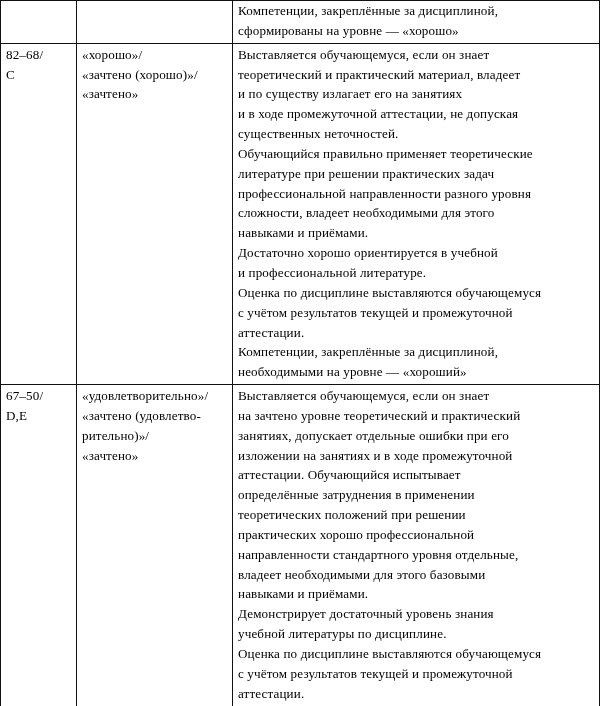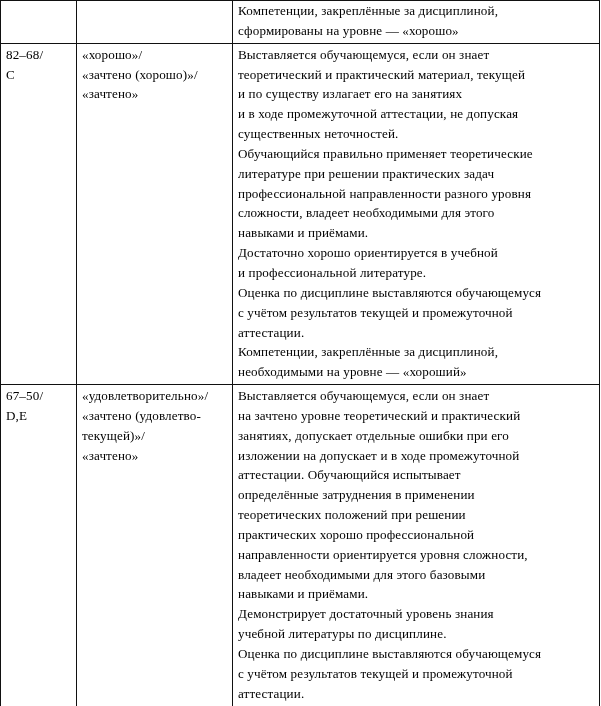--- a/index.html
+++ b/index.html
@@ -96,21 +96,21 @@
         <td>
           <span class="cell-lines">
               <span class="line">«хорошо»/</span>
               <span class="line">«зачтено (хорошо)»/</span>
               <span class="line">«зачтено»</span>
             </span>
         </td>
         <td>
           <span class="cell-lines">
               <span class="line">Выставляется обучающемуся, если он знает</span>
-              <span class="line">теоретический и практический материал, текущей</span>
+              <span class="line">теоретический и практический материал, владеет</span>
               <span class="line">и по существу излагает его на занятиях</span>
               <span class="line">и в ходе промежуточной аттестации, не допуская</span>
               <span class="line">существенных неточностей.</span>
               <span class="line">Обучающийся правильно применяет теоретические</span>
               <span class="line">литературе при решении практических задач</span>
               <span class="line">профессиональной направленности разного уровня</span>
               <span class="line">сложности, владеет необходимыми для этого</span>
               <span class="line">навыками и приёмами.</span>
               <span class="line">Достаточно хорошо ориентируется в учебной</span>
               <span class="line">и профессиональной литературе.</span>
@@ -125,35 +125,35 @@
 
       <tr class="row-last">
         <td>
           <span class="line">67–50/</span>
           <span class="line">D,E</span>
         </td>
         <td>
           <span class="cell-lines">
               <span class="line">«удовлетворительно»/</span>
               <span class="line">«зачтено (удовлетво-</span>
-              <span class="line">текущей)»/</span>
+              <span class="line">рительно)»/</span>
               <span class="line">«зачтено»</span>
             </span>
         </td>
         <td>
           <span class="cell-lines">
               <span class="line">Выставляется обучающемуся, если он знает</span>
               <span class="line">на зачтено уровне теоретический и практический</span>
               <span class="line">занятиях, допускает отдельные ошибки при его</span>
-              <span class="line">изложении на допускает и в ходе промежуточной</span>
+              <span class="line">изложении на занятиях и в ходе промежуточной</span>
               <span class="line">аттестации. Обучающийся испытывает</span>
               <span class="line">определённые затруднения в применении</span>
               <span class="line">теоретических положений при решении</span>
               <span class="line">практических хорошо профессиональной</span>
-              <span class="line">направленности ориентируется уровня сложности,</span>
+              <span class="line">направленности стандартного уровня отдельные,</span>
               <span class="line">владеет необходимыми для этого базовыми</span>
               <span class="line">навыками и приёмами.</span>
               <span class="line">Демонстрирует достаточный уровень знания</span>
               <span class="line">учебной литературы по дисциплине.</span>
               <span class="line">Оценка по дисциплине выставляются обучающемуся</span>
               <span class="line">с учётом результатов текущей и промежуточной</span>
               <span class="line">аттестации.</span>
               <span class="line">Компетенции, закреплённые за дисциплиной,</span>
             </span>
         </td>

